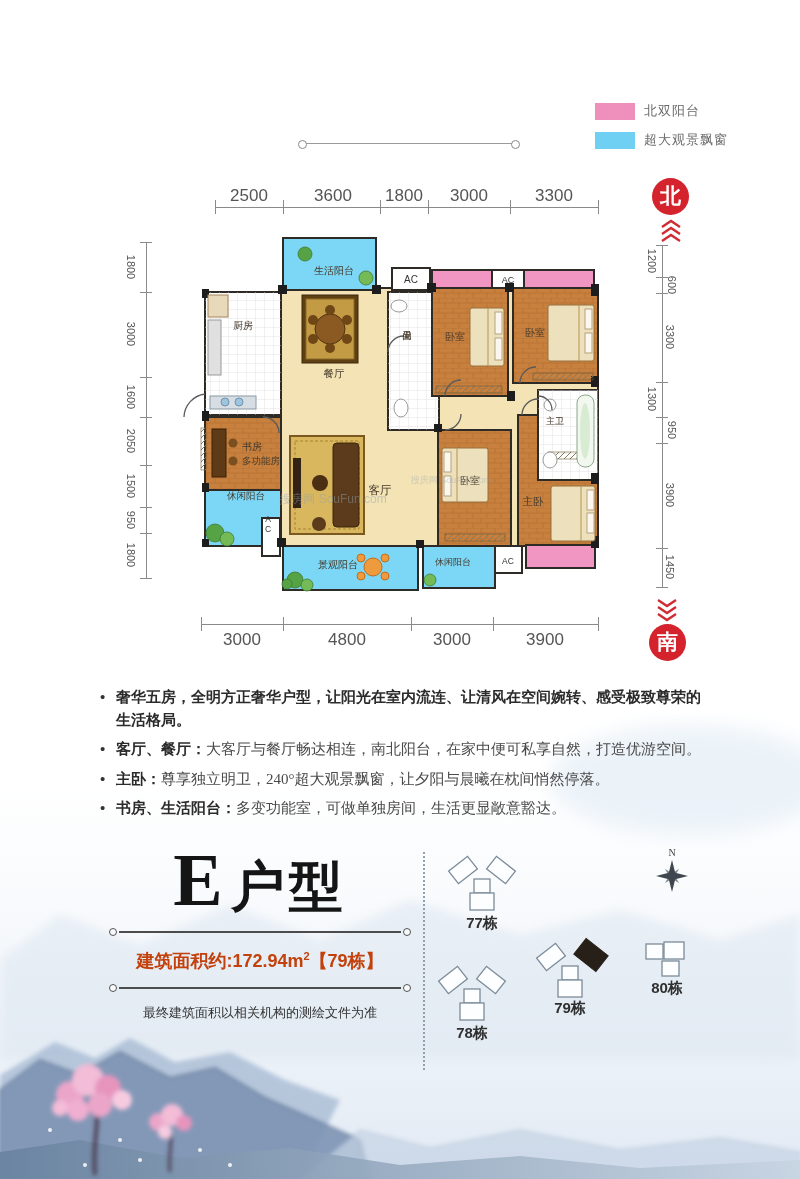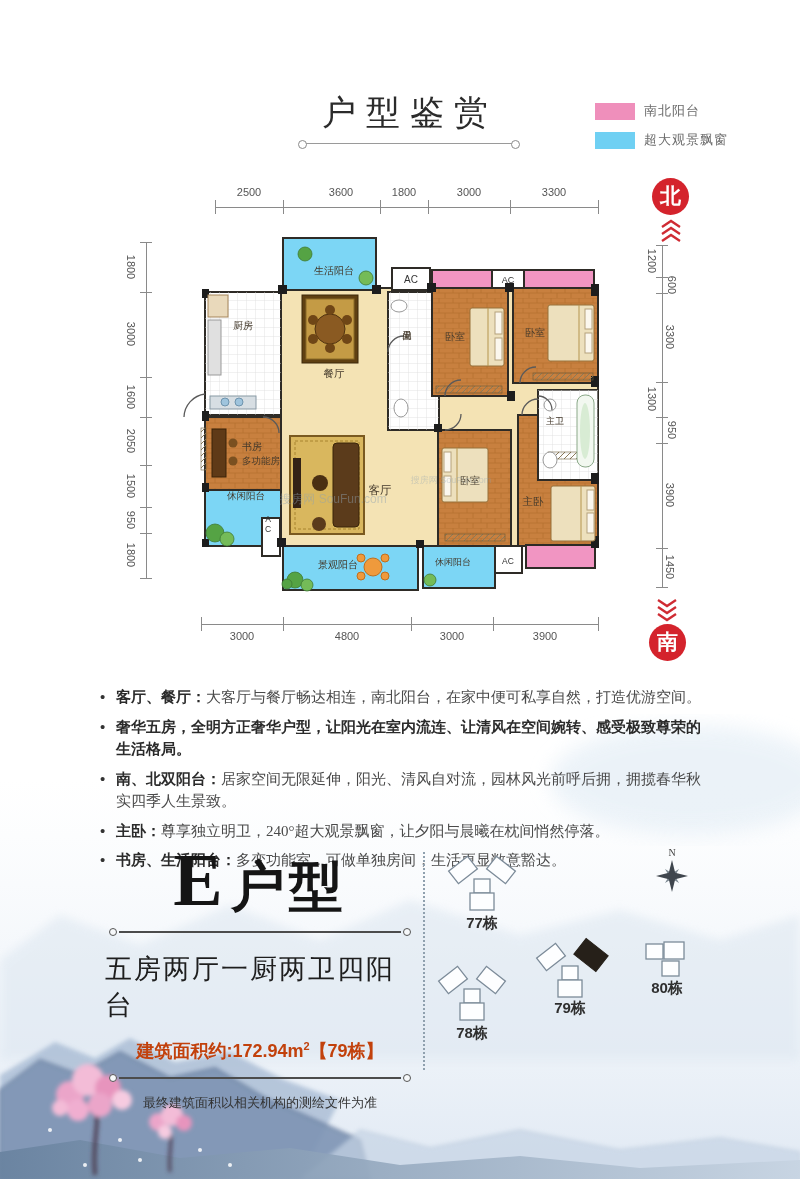--- a/index.html
+++ b/index.html
@@ -14,21 +14,21 @@
   .endcirc{width:7px;height:7px;border:1.5px solid #8a8a8a;border-radius:50%;background:#fff;}
   .legend{left:595px;top:102px;}
   .legrow{display:flex;align-items:center;margin-bottom:11px;}
   .legswatch{width:40px;height:17px;margin-right:9px;}
   .leglab{font-size:13px;color:#6a6a6a;letter-spacing:1px;}
   
   .dline-h{height:1px;background:#8a8a8a;}
   .dline-v{width:1px;background:#8a8a8a;}
   .tick-v{position:absolute;width:1px;height:14px;background:#8a8a8a;}
   .tick-h{position:absolute;height:1px;width:12px;background:#8a8a8a;}
-  .dimlab{position:absolute;font-size:11px;color:#555;transform:translateX(-50%);}
+  .dimlab{position:absolute;font-size:17px;color:#555;transform:translateX(-50%);}
   .dimlabv{position:absolute;font-size:11px;color:#555;transform:translate(-50%,-50%) rotate(90deg);white-space:nowrap;}
   .badge{width:37px;height:37px;border-radius:50%;background:#d4232c;color:#fff;text-align:center;
          line-height:37px;font-size:21px;font-family:"Liberation Serif","DejaVu Serif",serif;font-weight:bold;}
   
   .features{left:100px;top:686px;width:612px;}
   .feat{position:relative;padding-left:16px;margin-bottom:7px;font-size:15px;line-height:1.5;color:#333;}
   .feat::before{content:"•";position:absolute;left:0;top:0;color:#333;}
   .fh{font-weight:bold;color:#2b2b2b;}
   .fb{font-family:"Liberation Serif","DejaVu Serif",serif;color:#4a4a4a;}
   
@@ -102,46 +102,45 @@
     <g fill="#ffffff" opacity="0.85">
       <circle cx="50" cy="470" r="2"></circle>
         <circle cx="120" cy="480" r="2"></circle>
         <circle cx="140" cy="500" r="2"></circle>
       <circle cx="200" cy="490" r="2"></circle>
         <circle cx="85" cy="505" r="2"></circle>
         <circle cx="230" cy="505" r="2"></circle>
     </g>
   </svg>
 
-  <div class="abs title">户型鉴赏</div>
   <div class="abs title-line"></div>
   <div class="abs endcirc" style="left:298px;top:140px;"></div>
   <div class="abs endcirc" style="left:511px;top:140px;"></div>
 
   <div class="abs legend">
     <div class="legrow">
       <div class="legswatch" style="background:#ef8fbb"></div>
-      <div class="leglab">南北阳台</div>
+      <div class="leglab">北双阳台</div>
     </div>
     <div class="legrow">
       <div class="legswatch" style="background:#6fd0f3"></div>
       <div class="leglab">超大观景飘窗</div>
     </div>
   </div>
 
   <div class="abs">
     <div class="abs dline-h" style="left:215px;top:207px;width:383px;"></div>
     <div class="tick-v" style="left:215px;top:200px;"></div>
     <div class="tick-v" style="left:283px;top:200px;"></div>
     <div class="tick-v" style="left:380px;top:200px;"></div>
     <div class="tick-v" style="left:428px;top:200px;"></div>
     <div class="tick-v" style="left:510px;top:200px;"></div>
     <div class="tick-v" style="left:598px;top:200px;"></div>
     <span class="dimlab" style="left:249px;top:186px">2500</span>
-    <span class="dimlab" style="left:341px;top:186px">3600</span>
+    <span class="dimlab" style="left:333px;top:186px">3600</span>
     <span class="dimlab" style="left:404px;top:186px">1800</span>
     <span class="dimlab" style="left:469px;top:186px">3000</span>
     <span class="dimlab" style="left:554px;top:186px">3300</span>
   </div>
 
   <div class="abs">
     <div class="abs dline-h" style="left:201px;top:624px;width:397px;"></div>
     <div class="tick-v" style="left:201px;top:617px;"></div>
     <div class="tick-v" style="left:283px;top:617px;"></div>
     <div class="tick-v" style="left:411px;top:617px;"></div>
@@ -390,33 +389,31 @@
       <text x="270" y="337" font-size="9">休闲阳台</text>
       <text x="325" y="336" font-size="8.5" fill="#333">AC</text>
       <text x="85" y="296" font-size="8.5" fill="#333" style="writing-mode:vertical-rl;text-orientation:upright">AC</text>
     </g>
 
     <text x="150" y="275" font-size="12" fill="#8fa2b0" opacity="0.45" text-anchor="middle">搜房网 SouFun.com</text>
     <text x="268" y="255" font-size="9" fill="#8fa2b0" opacity="0.38" text-anchor="middle">搜房网 SouFun.com</text>
   </svg>
 
   <div class="abs features">
+    <div class="feat"><span class="fh">奢华五房，全明方正奢华户型，让阳光在室内流连、让清风在空间婉转、感受极致尊荣的生活格局。</span><span class="fb"></span></div>
     <div class="feat"><span class="fh">客厅、餐厅：</span><span class="fb">大客厅与餐厅畅达相连，南北阳台，在家中便可私享自然，打造优游空间。</span></div>
-    <div class="feat"><span class="fh">奢华五房，全明方正奢华户型，让阳光在室内流连、让清风在空间婉转、感受极致尊荣的生活格局。</span><span class="fb"></span></div>
-    <div class="feat"><span class="fh">南、北双阳台：</span><span class="fb">居家空间无限延伸，阳光、清风自对流，园林风光前呼后拥，拥揽春华秋实四季人生景致。</span></div>
     <div class="feat"><span class="fh">主卧：</span><span class="fb">尊享独立明卫，240°超大观景飘窗，让夕阳与晨曦在枕间悄然停落。</span></div>
     <div class="feat"><span class="fh">书房、生活阳台：</span><span class="fb">多变功能室，可做单独房间，生活更显敞意豁达。</span></div>
   </div>
 
   <div class="abs epanel">
     <div class="ename">
       <span class="big">E</span><span class="suf">户型</span>
     </div>
     <div class="sep"></div>
-    <div class="elayout">五房两厅一厨两卫四阳台</div>
     <div class="earea">
       <span>建筑面积约:172.94m</span><sup>2</sup><span>【79栋】</span>
     </div>
     <div class="sep"></div>
     <div class="edisc">最终建筑面积以相关机构的测绘文件为准</div>
   </div>
 
   <div class="abs divider-dotted"></div>
 
   <svg class="abs" style="left:420px;top:838px;font-family:'Liberation Sans','DejaVu Sans',sans-serif" width="350" height="240" viewBox="0 0 350 240">

